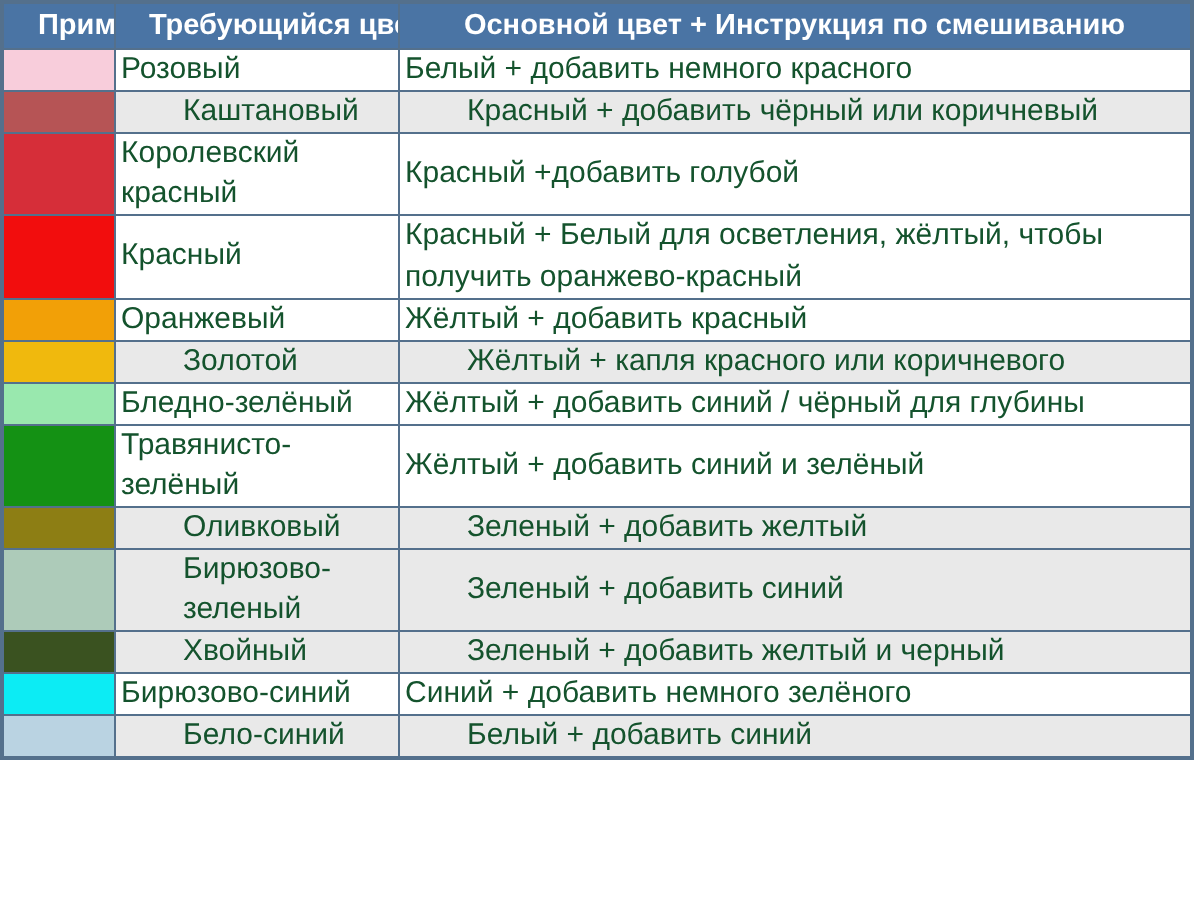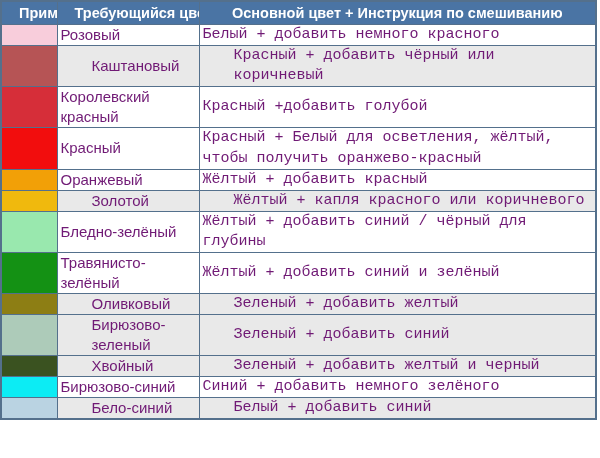--- a/index.html
+++ b/index.html
@@ -28,34 +28,34 @@
     height:22px;
     text-align:center;
     padding:0 17px;
     border:1px solid #54708c;
     white-space:nowrap;
     overflow:hidden;
   }
   table.mix td{
     border:1px solid #54708c;
     font-size:15px;
-    color:#701a75;
+    color:#14532d;
     line-height:20px;
     height:20px;
     padding:0 2px 0 3px;
     background:#ffffff;
     vertical-align:middle;
     overflow:hidden;
   }
   table.mix tr.tall td{height:41px;line-height:20.5px;}
   table.mix tr.shaded td{background:#e9e9e9;padding-left:34px;}
   table.mix td.swatch-cell{padding:0;}
   table.mix tr.shaded td.swatch-cell,
   table.mix tr td.swatch-cell{background:var(--sw,#ffffff);}
-  .instr-cell{word-wrap:break-word;white-space:normal;font-family:Liberation Mono, monospace;}
+  .instr-cell{word-wrap:break-word;white-space:normal;}
 </style>
 </head>
 <body>
 
 <div class="page">
   <table class="mix">
     <colgroup>
       <col class="c-swatch">
         <col class="c-name">
         <col class="c-instr">

